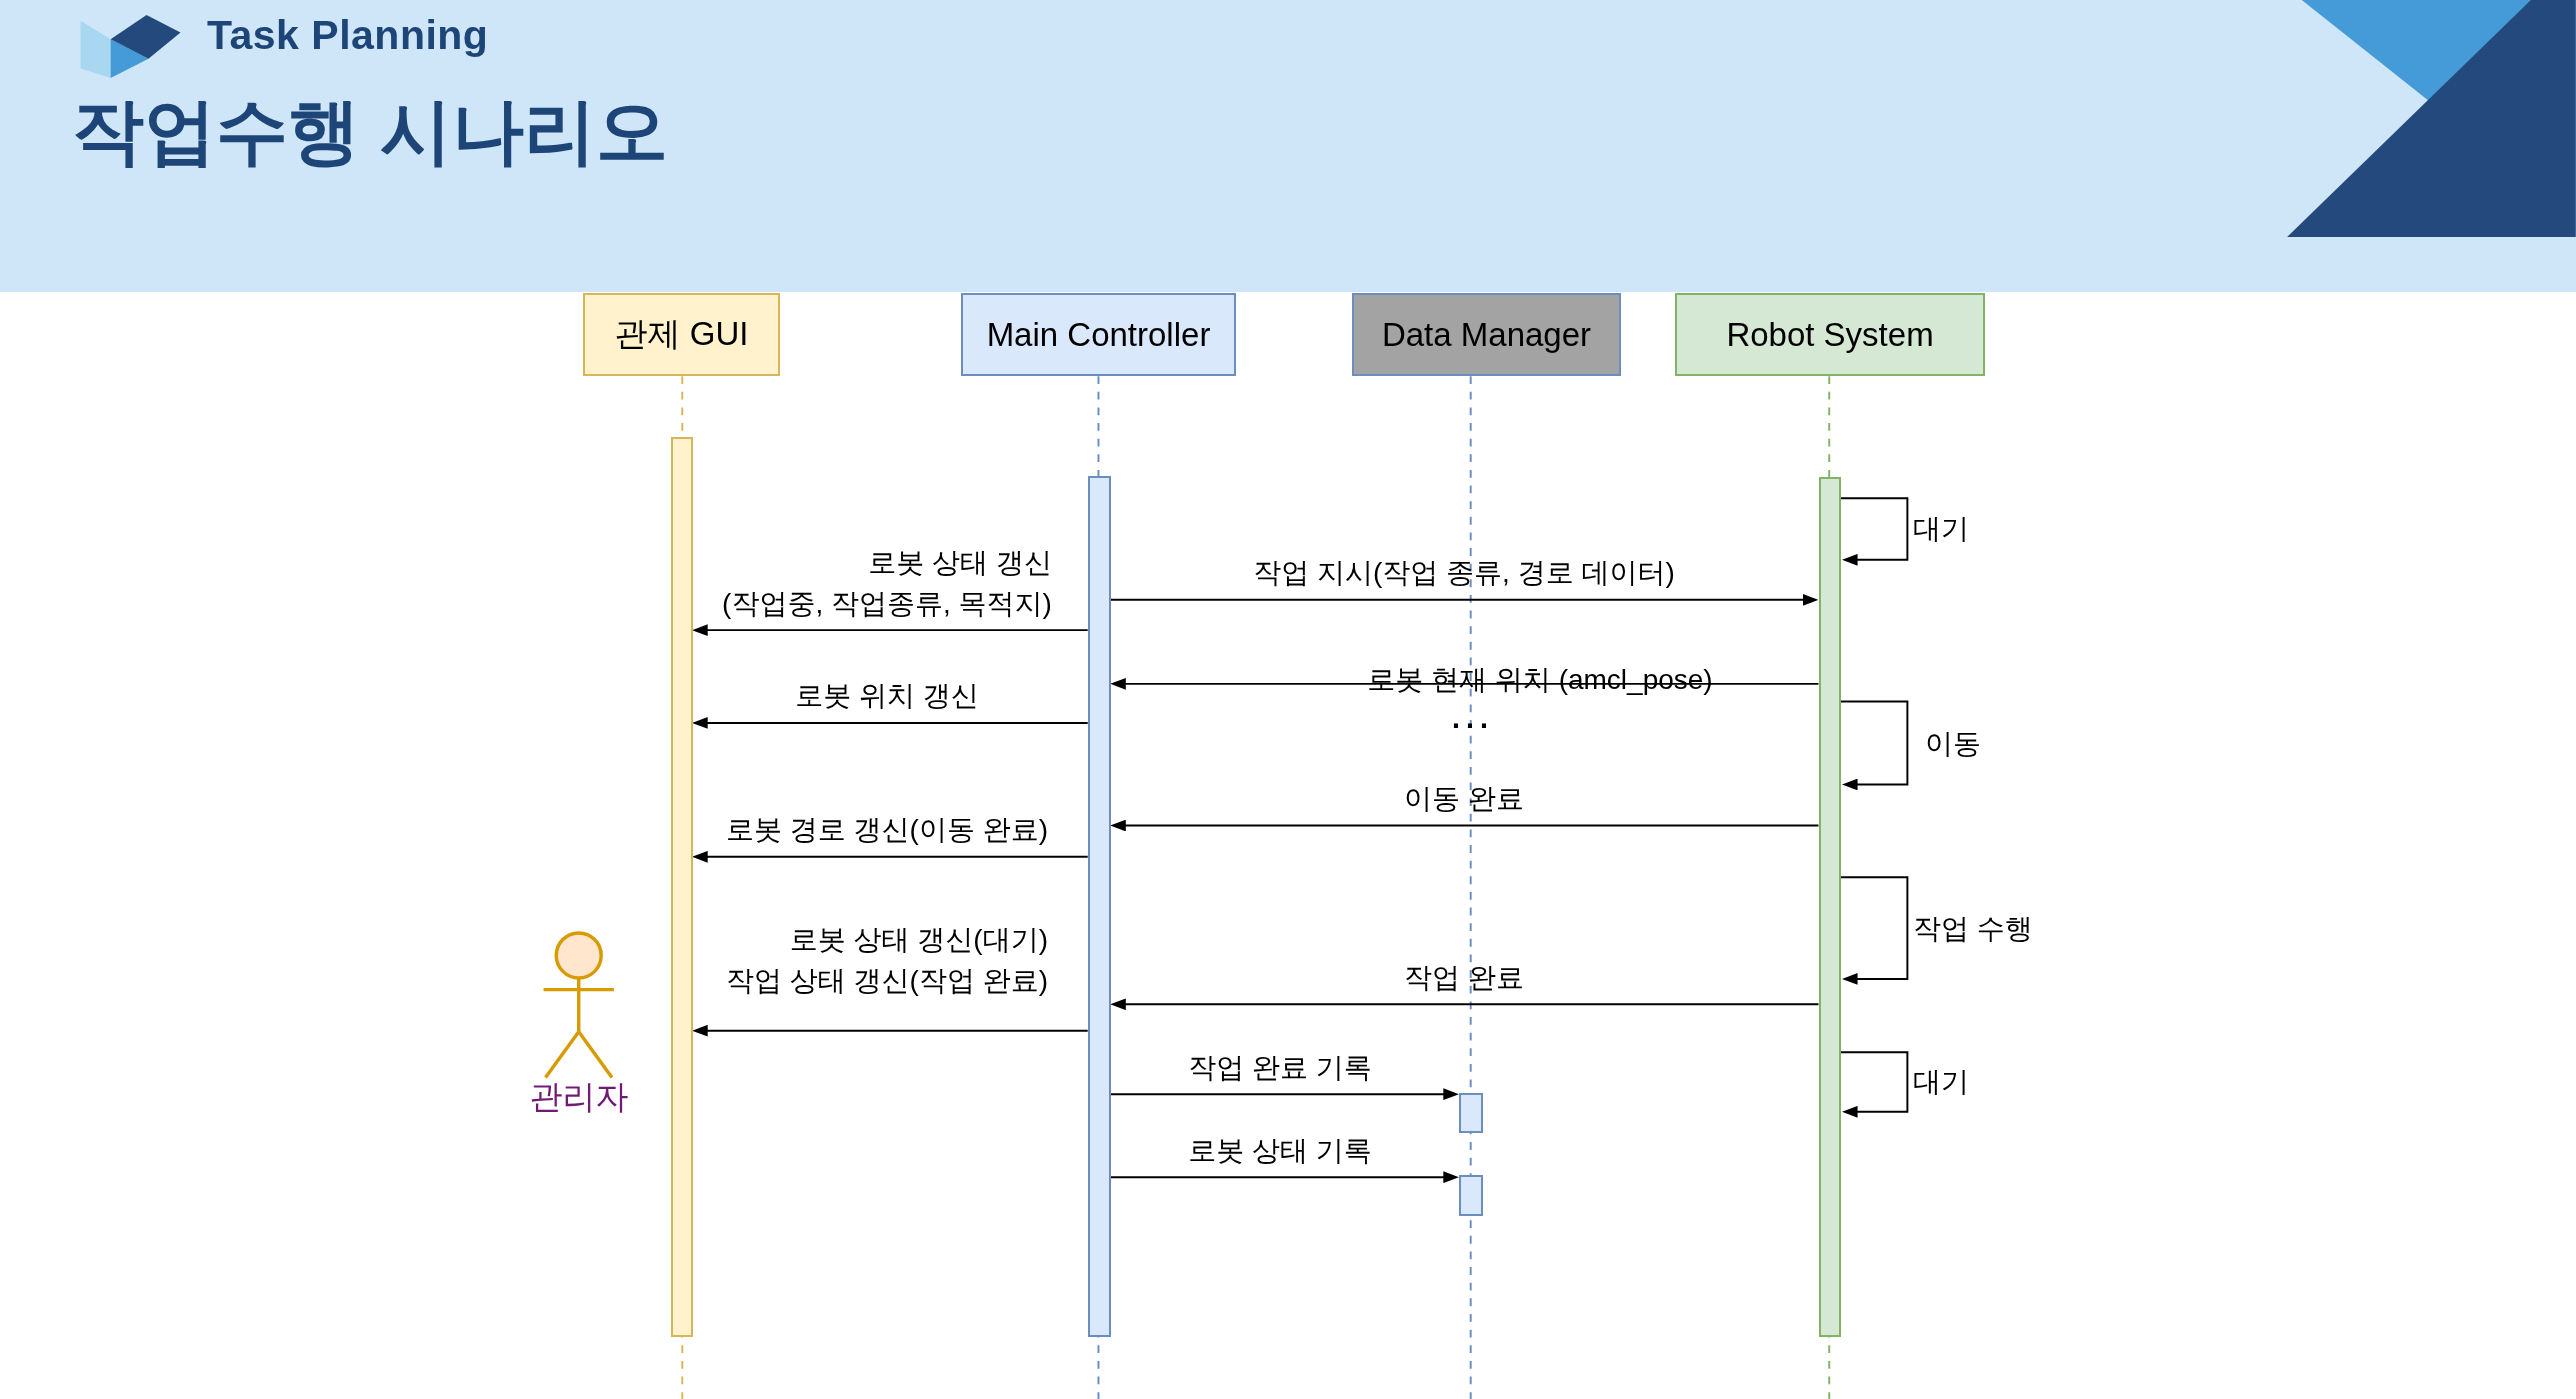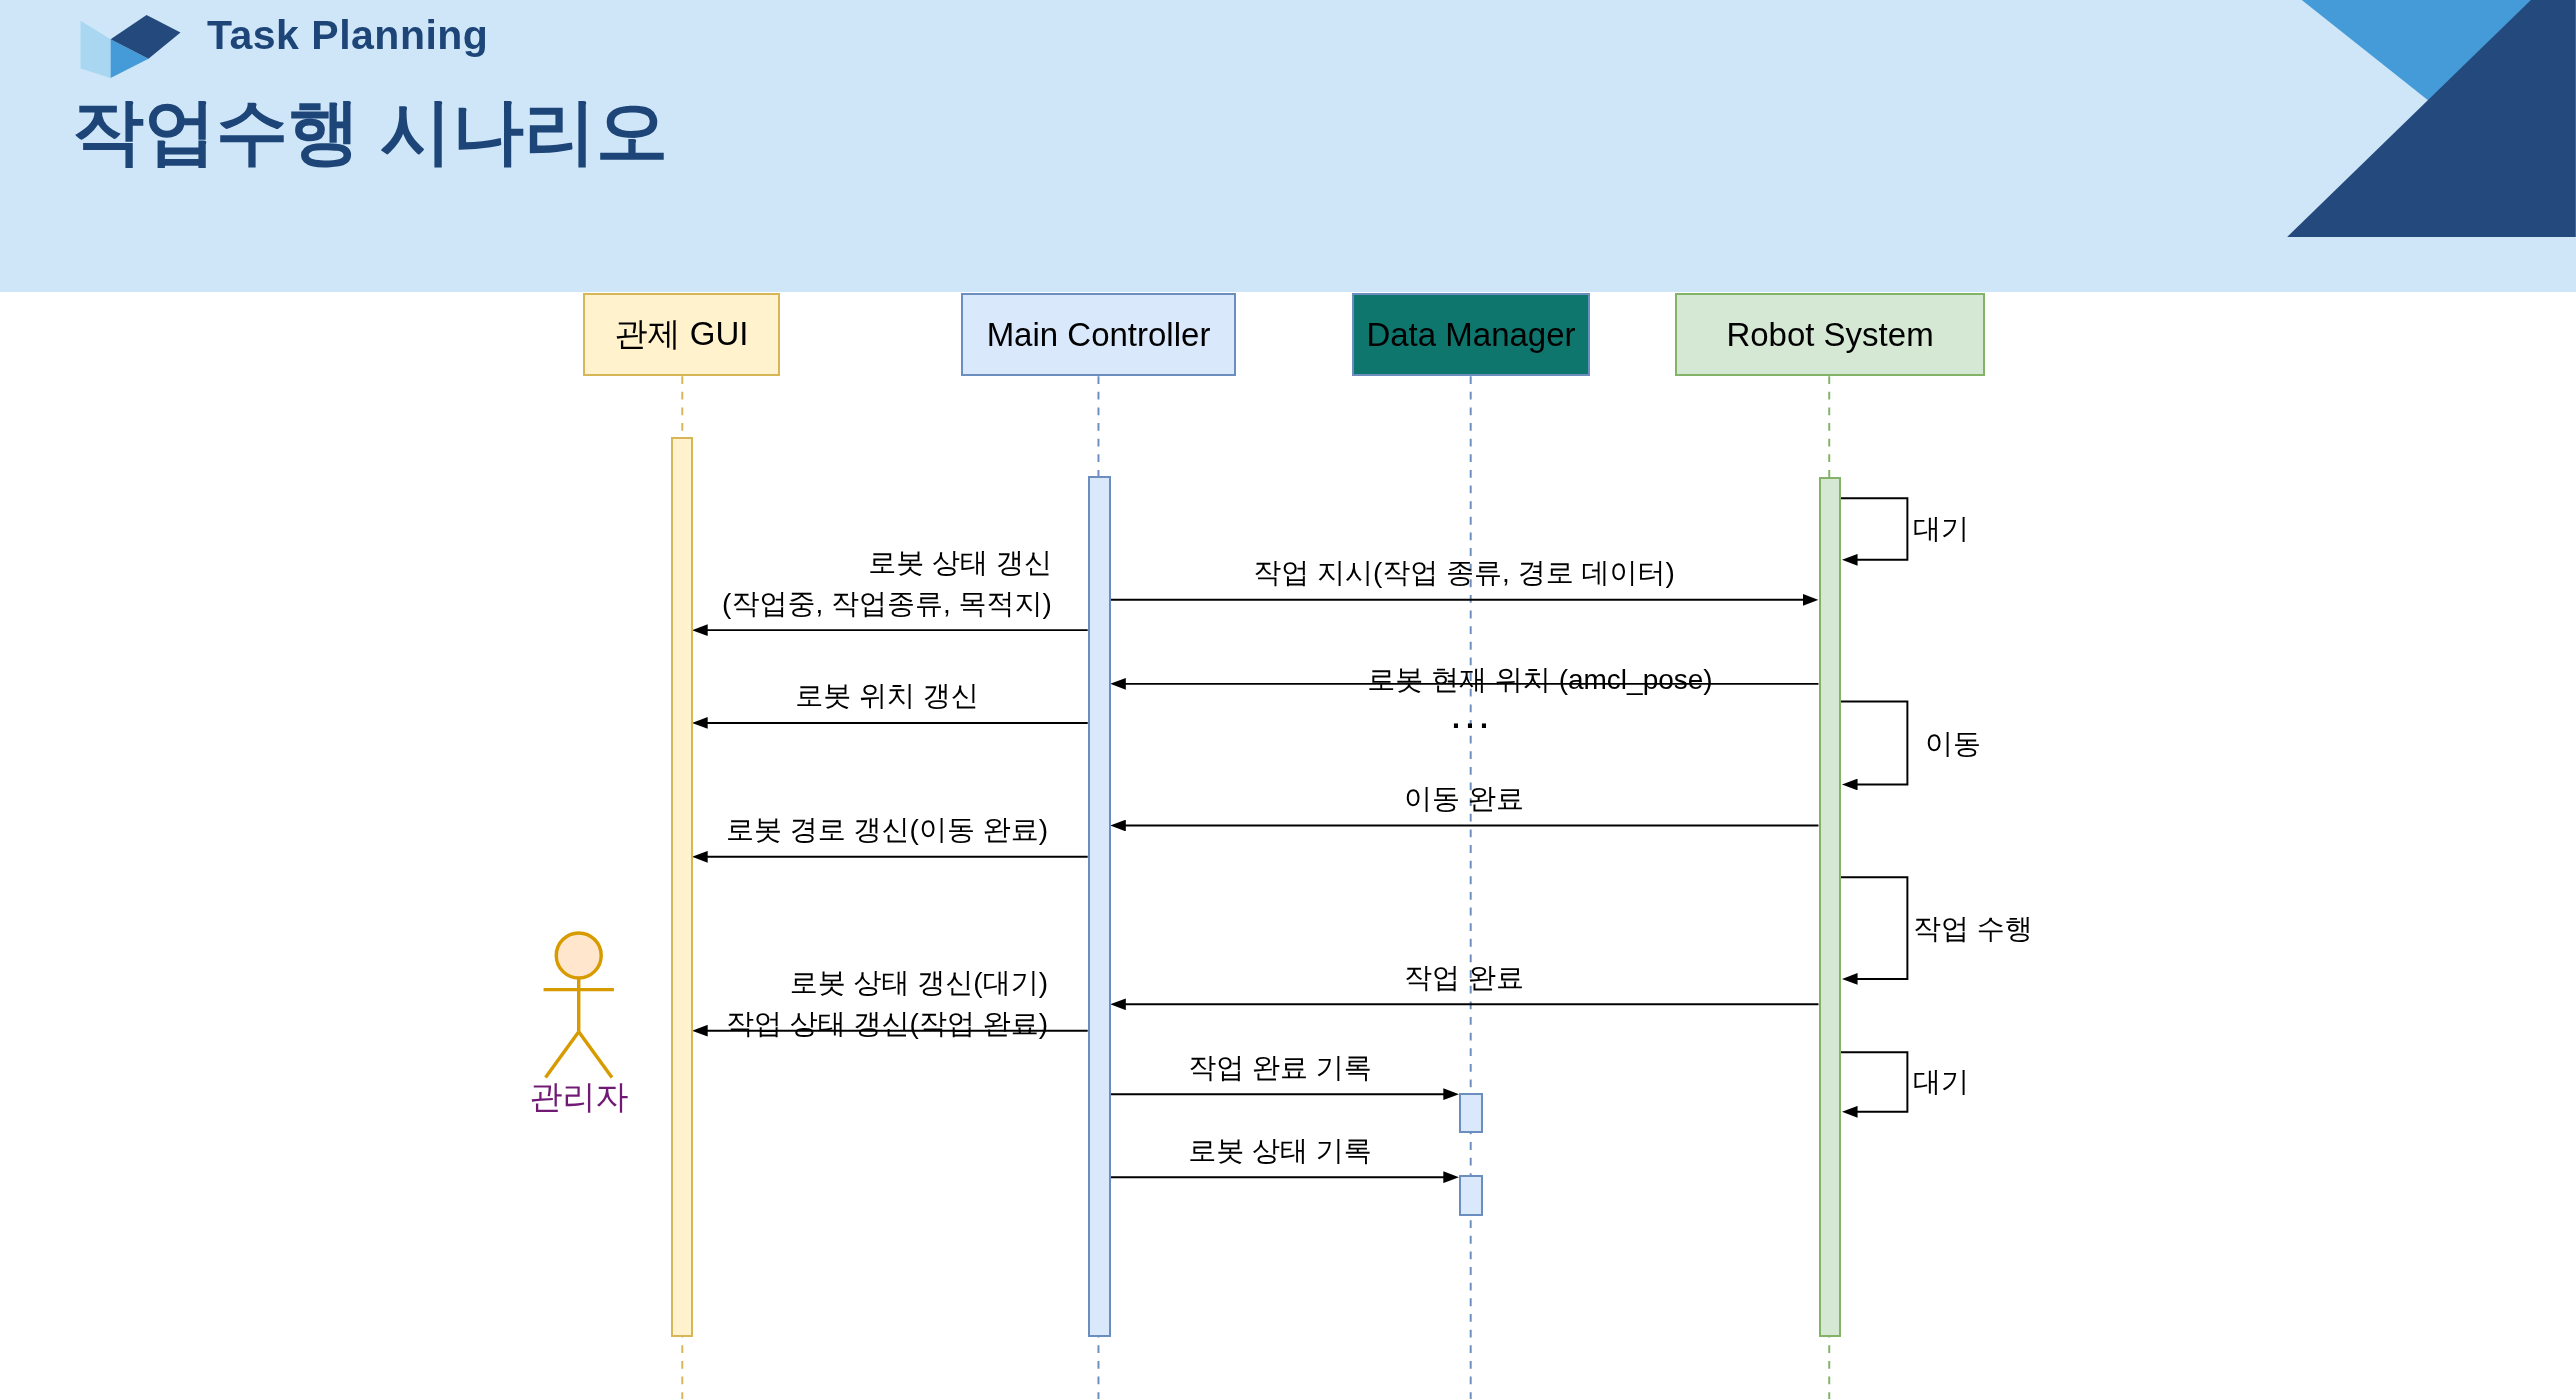--- a/index.html
+++ b/index.html
@@ -10,21 +10,21 @@
   #brand{position:absolute;left:207px;top:11.7px;font-size:41px;font-weight:800;color:#1d4577;letter-spacing:0.5px;}
   #title{position:absolute;left:72px;top:94px;font-size:72px;font-weight:800;color:#1d4577;line-height:1.05;}
   #logo{position:absolute;left:80px;top:14.7px;}
   #corner{position:absolute;right:0;top:0;}
   
   #diagram-svg{position:absolute;left:0;top:0;z-index:1;}
   .participant{position:absolute;top:293px;height:83px;display:flex;align-items:center;justify-content:center;
                border:2px solid;box-sizing:border-box;font-size:33px;color:#000;z-index:3;}
   .p-gui{left:583px;width:197px;background:#fff2cc;border-color:#d6b656;}
   .p-mc{left:961px;width:275px;background:#dae8fc;border-color:#6c8ebf;text-align:right;}
-  .p-dm{left:1352px;width:238px;background:#0f766e;border-color:#6c8ebf;}
+  .p-dm{left:1352px;width:269px;background:#a3a3a3;border-color:#6c8ebf;}
   .p-rs{left:1675px;width:310px;background:#d5e8d4;border-color:#82b366;}
   .act-bar{position:absolute;box-sizing:border-box;border:2px solid;z-index:2;}
   .bar-gui{left:671px;top:437px;width:21.5px;height:900px;background:#fff2cc;border-color:#d6b656;}
   .bar-mc{left:1088px;top:476px;width:22.5px;height:861px;background:#dae8fc;border-color:#6c8ebf;}
   .bar-rs{left:1819px;top:477px;width:21.5px;height:860px;background:#d5e8d4;border-color:#82b366;}
   .bar-dm1{left:1459px;top:1093px;width:23.5px;height:40px;background:#dae8fc;border-color:#6c8ebf;}
   .bar-dm2{left:1459px;top:1175px;width:23.5px;height:41px;background:#dae8fc;border-color:#6c8ebf;}
   .msg-label{position:absolute;transform:translate(-50%,-100%);text-align:right;white-space:nowrap;
              font-size:28px;line-height:1.45;color:#000;z-index:4;}
   .loop-label{position:absolute;transform:translateY(-50%);white-space:nowrap;font-size:28px;color:#000;z-index:4;}
@@ -115,21 +115,21 @@
 
   <div class="msg-label" style="left:1540px;top:678px;margin-top:23px;">로봇 현재 위치 (amcl_pose)</div>
   <div class="msg-label" style="left:887px;top:717px;">로봇 위치 갱신</div>
 
   <div class="ellipsis" style="left:1471px;top:713px;">...</div>
 
   <div class="msg-label" style="left:1464px;top:820px;">이동 완료</div>
   <div class="msg-label" style="left:887px;top:851px;">로봇 경로 갱신(이동 완료)</div>
   <div class="msg-label" style="left:1464px;top:999px;">작업 완료</div>
 
-  <div class="msg-label" style="left:887px;top:1044px;">
+  <div class="msg-label" style="left:887px;top:1001px;">
     <div>로봇 상태 갱신(대기)</div>
     <div>작업 상태 갱신(작업 완료)</div>
   </div>
 
   <div class="msg-label" style="left:1280px;top:1089px;">작업 완료 기록</div>
   <div class="msg-label" style="left:1280px;top:1172px;">로봇 상태 기록</div>
 
   <div class="loop-label" style="left:1913px;top:529px;">대기</div>
   <div class="loop-label" style="left:1925px;top:744px;">이동</div>
   <div class="loop-label" style="left:1913px;top:929px;">작업 수행</div>

